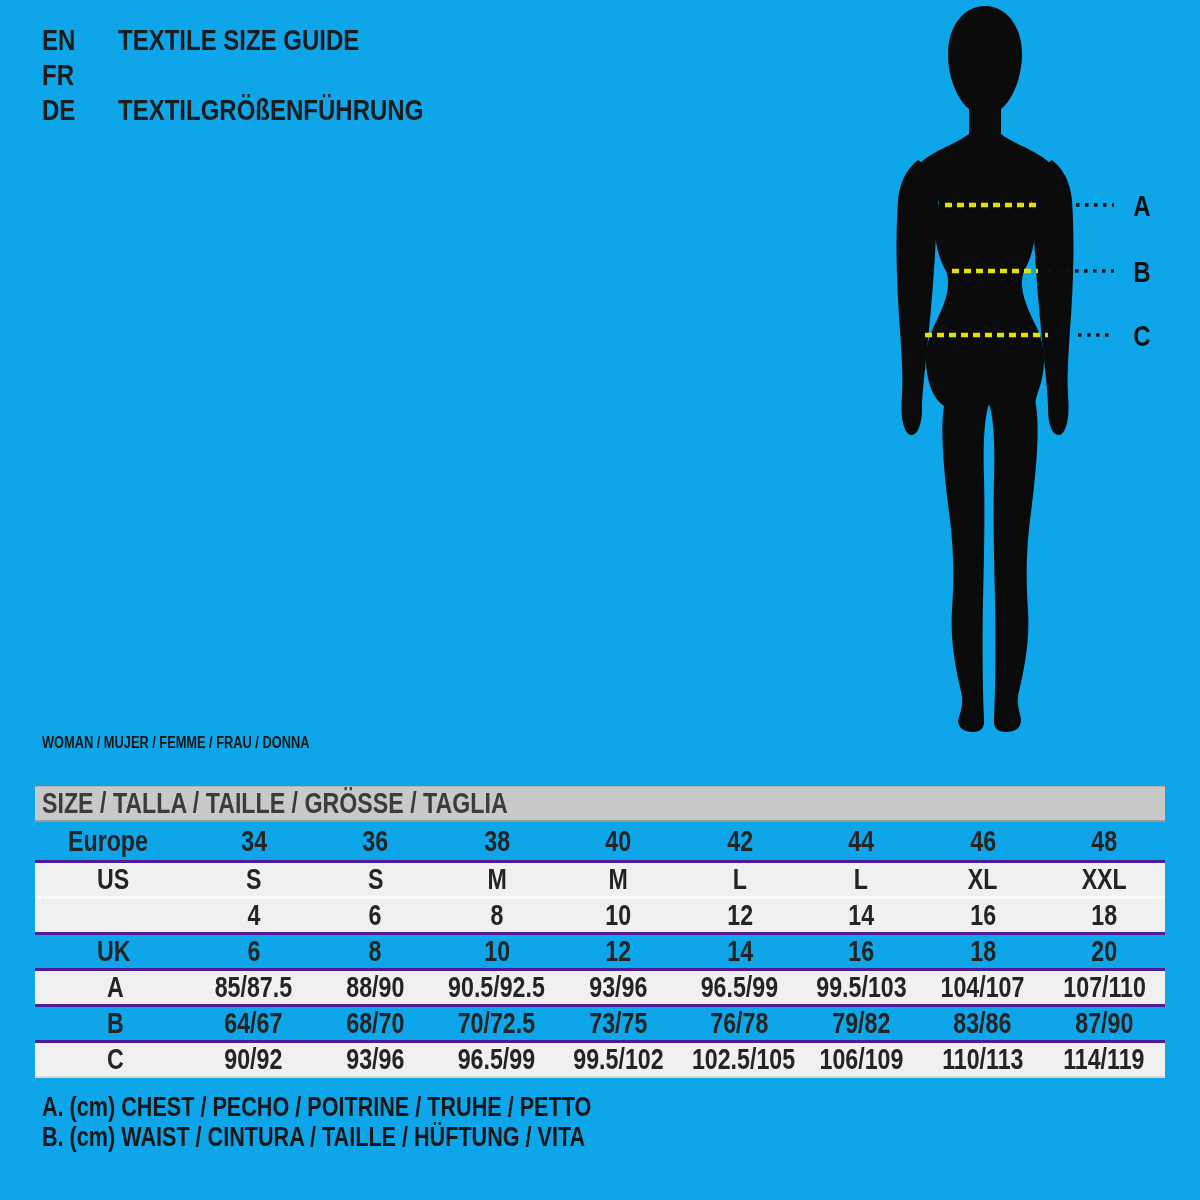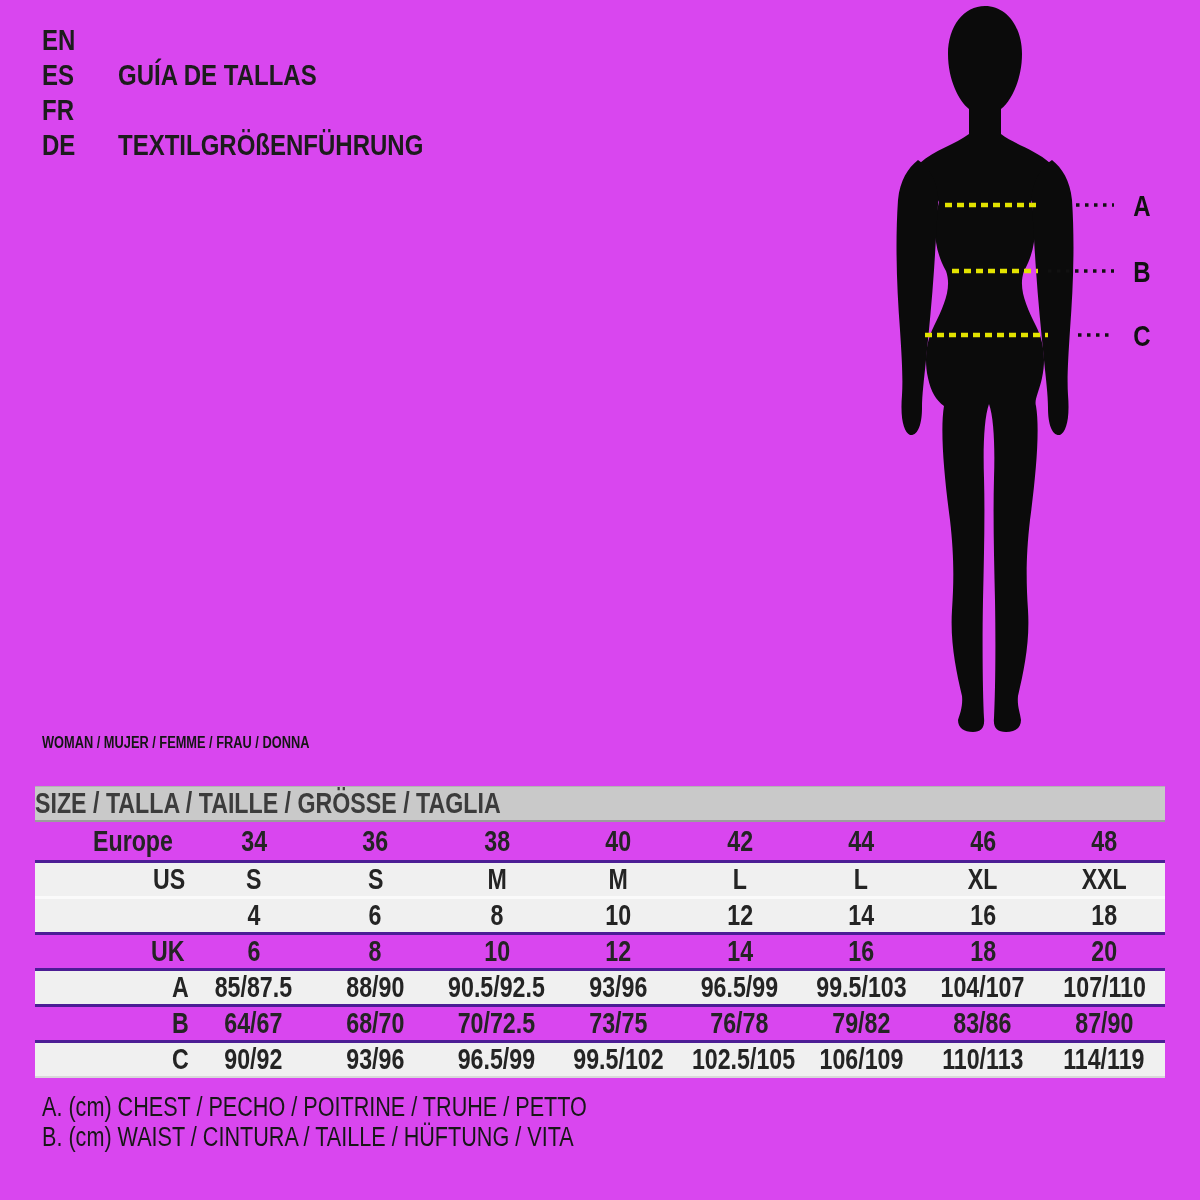--- a/index.html
+++ b/index.html
@@ -1,17 +1,17 @@
 <!DOCTYPE html>
 <html><head>
 <meta charset="utf-8">
 <style>
   html,body{margin:0;padding:0;background:#fff;}
   #canvas{
-    position:relative;width:1200px;height:1200px;background:#d946ef;overflow:hidden;
+    position:relative;width:1200px;height:1200px;background:#0ea5e9;overflow:hidden;
     font-family:"Liberation Sans","DejaVu Sans",sans-serif;color:#1c1c1c;
   }
   .cond{display:inline-block;transform:scaleX(.8);transform-origin:0 50%;white-space:nowrap;}
   .cond-c{display:inline-block;transform:scaleX(.8);transform-origin:50% 50%;white-space:nowrap;}
 
   
   #lang-list{position:absolute;left:42px;top:22px;}
   .lang-row{display:flex;height:35px;align-items:center;font-weight:bold;font-size:30px;}
   .lang-code{width:76px;flex:0 0 76px;}
   .lang-title{flex:1;}
@@ -22,44 +22,41 @@
   .measure-label{position:absolute;left:1122px;width:40px;text-align:center;
     font-weight:bold;font-size:30px;color:#111;}
 
   
   #section-title{position:absolute;left:42px;top:734px;font-weight:bold;font-size:16px;color:#151515;}
 
   
   #size-table{position:absolute;left:35px;top:786px;width:1130px;border-collapse:collapse;table-layout:fixed;}
   #size-table td{padding:0;vertical-align:middle;font-weight:bold;font-size:29px;color:#242424;
     text-align:center;overflow:hidden;}
-  #size-table td.row-label{text-align:right;padding-left:7px;}
+  #size-table td.row-label{text-align:center;padding-left:7px;}
   #size-table tr.head-row td{background:#c9c9c9;color:#3c3c3c;border-top:1px solid #b3b3b3;
-    border-bottom:2px solid #9c9c9c;text-align:left;}
+    border-bottom:2px solid #9c9c9c;text-align:left;padding-left:7px;}
   tr.shaded td{background:#f0f0f0;}
   tr.row-sep td{border-top:3px solid #4c1d95;}
   tr.soft-sep td{border-top:3px solid #fafafa;}
   tr.last-row td{border-bottom:2px solid #d8d8d8;}
 
   
   #legend{position:absolute;left:42px;top:1092px;}
-  .legend-row{height:30px;display:flex;align-items:center;font-weight:normal;font-size:27px;color:#171717;}
+  .legend-row{height:30px;display:flex;align-items:center;font-weight:bold;font-size:27px;color:#171717;}
 </style>
 </head>
 <body>
 
 <div id="canvas">
 
   <div id="lang-list">
       <div class="lang-row">
         <span class="lang-code"><span class="cond">EN</span></span>
-      </div>
-      <div class="lang-row">
-        <span class="lang-code"><span class="cond">ES</span></span>
-        <span class="lang-title"><span class="cond">GUÍA DE TALLAS</span></span>
+        <span class="lang-title"><span class="cond">TEXTILE SIZE GUIDE</span></span>
       </div>
       <div class="lang-row">
         <span class="lang-code"><span class="cond">FR</span></span>
       </div>
       <div class="lang-row">
         <span class="lang-code"><span class="cond">DE</span></span>
         <span class="lang-title"><span class="cond">TEXTILGRÖßENFÜHRUNG</span></span>
       </div>
     </div>
 

